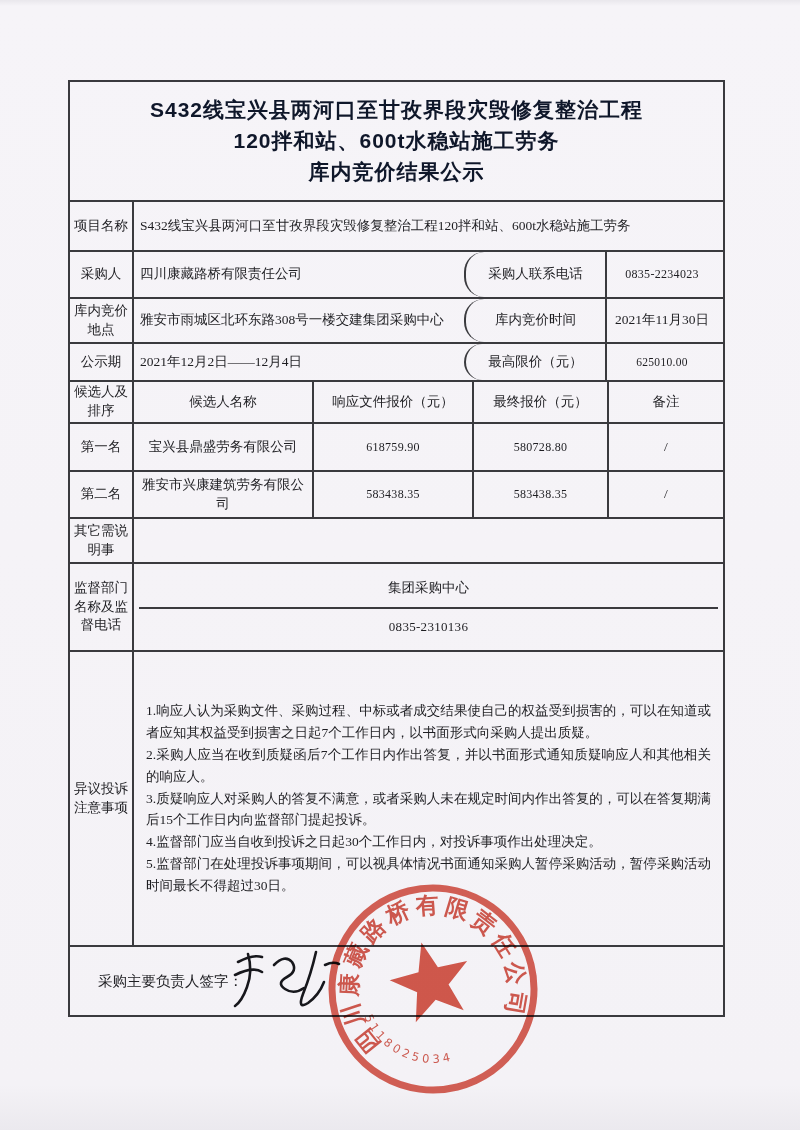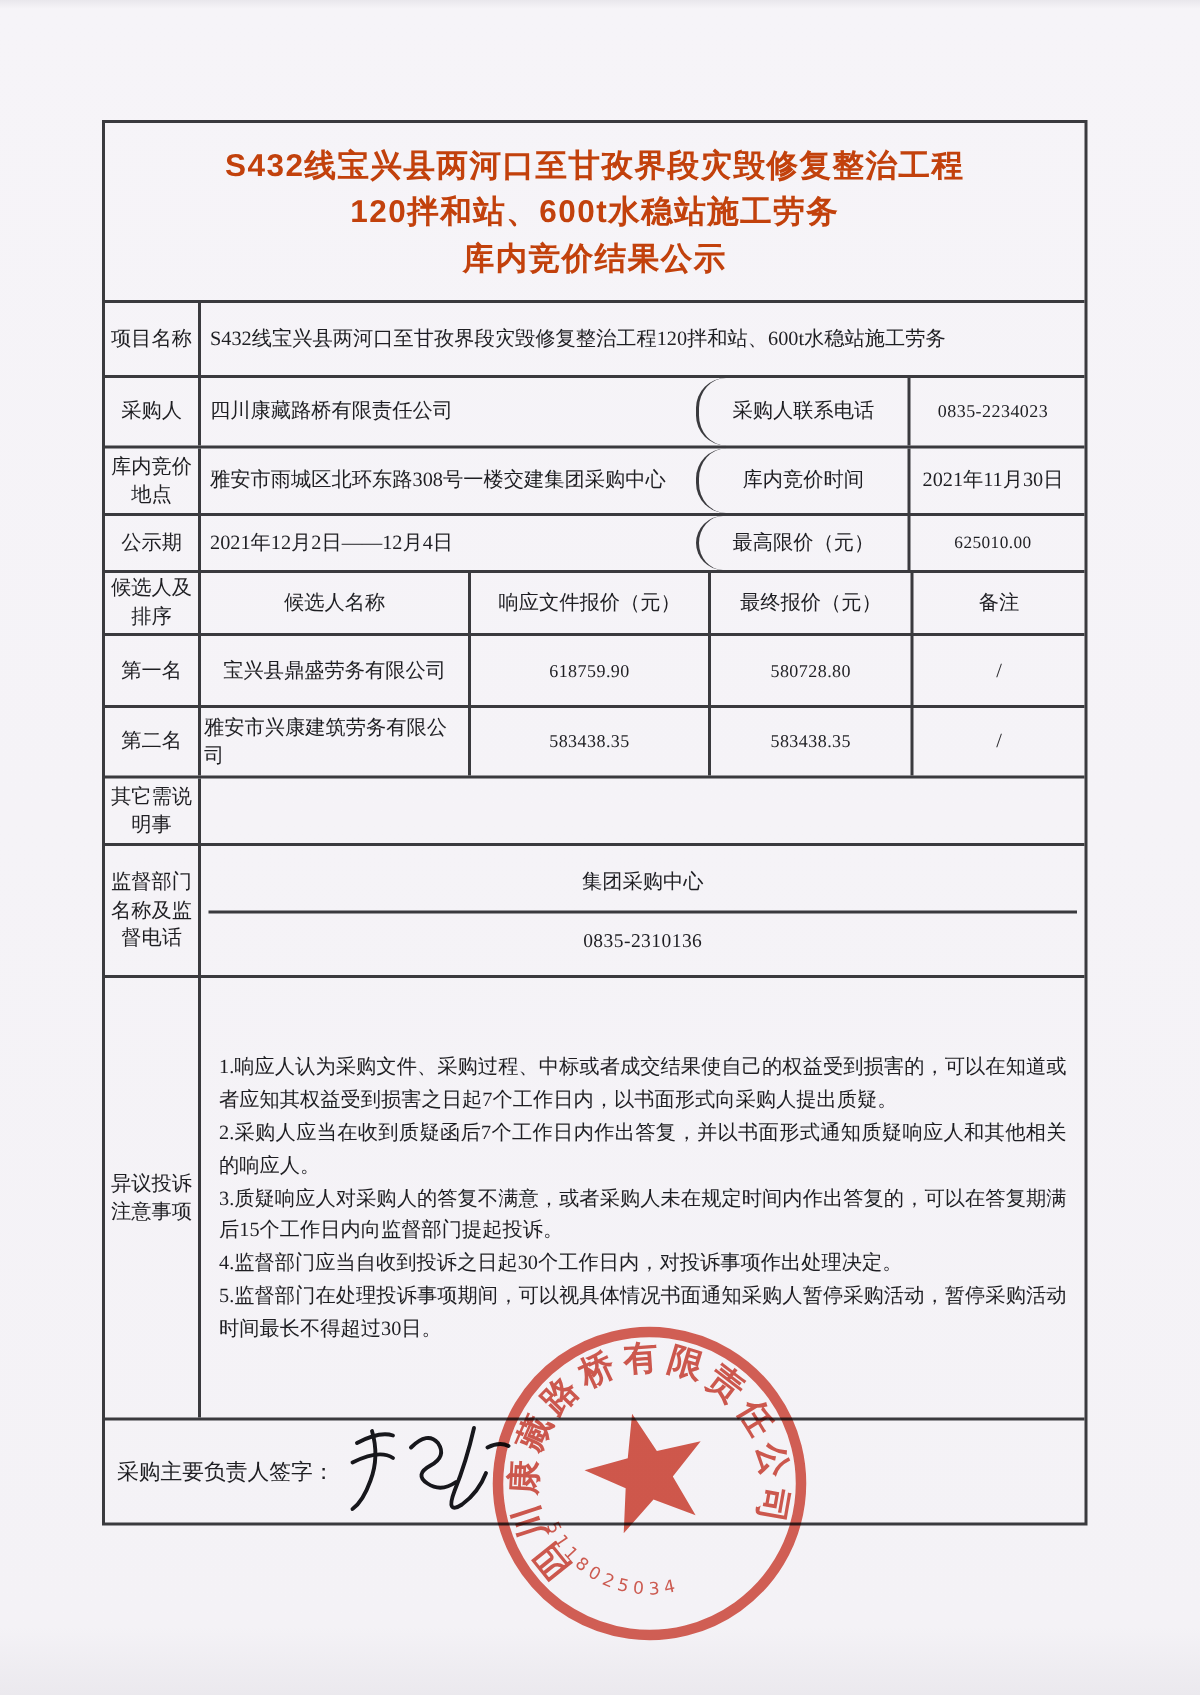--- a/index.html
+++ b/index.html
@@ -26,44 +26,44 @@
   .cell{
     box-sizing:border-box;display:flex;align-items:center;
     font-size:13.5px;line-height:1.4;padding:2px 6px;
     min-width:0;
   }
   .cell + .cell{border-left:2px solid var(--bc);}
   .c-label{flex:0 0 62px;justify-content:center;text-align:center;padding:2px 4px;border-radius:12px;}
   .c-val{flex:1 1 auto;justify-content:flex-start;}
   .c-mid{flex:0 0 141px;justify-content:center;text-align:center;border-radius:20px;}
   .c-right{flex:0 0 112px;justify-content:center;text-align:center;}
-  .c-name{flex:0 0 180px;justify-content:center;}
+  .c-name{flex:0 0 180px;justify-content:center;text-align:center;}
   .c-bid{flex:0 0 160px;justify-content:center;text-align:center;}
   .c-fin{flex:0 0 135px;justify-content:center;text-align:center;}
   .c-rem{flex:1 1 auto;justify-content:center;text-align:center;}
   .num{font-size:12px;letter-spacing:.3px;}
   .title-block{
     height:118px;box-sizing:border-box;
     display:flex;flex-direction:column;justify-content:center;align-items:center;
     gap:3px;
   }
   .title-line{
     font-family:"Liberation Sans","DejaVu Sans",sans-serif;
-    font-weight:bold;font-size:21px;letter-spacing:1px;color:#c2410c;
+    font-weight:bold;font-size:21px;letter-spacing:1px;color:#0f172a;
   }
   .sub-rows{flex:1 1 auto;display:flex;flex-direction:column;padding:5px;align-items:stretch;}
   .sub-row{flex:1 1 50%;display:flex;align-items:center;justify-content:center;box-sizing:border-box;}
   .sub-row + .sub-row{border-top:2px solid var(--bc);}
   .objection-cell{
     flex:1 1 auto;display:flex;flex-direction:column;justify-content:center;
     padding:8px 12px;font-size:13.5px;line-height:1.62;text-align:justify;
   }
   .objection-cell p{margin:0;}
   .sign-row{height:70px;align-items:center;}
-  .sign-cell{flex:1 1 auto;display:flex;align-items:center;padding-left:8px;font-size:14.5px;}
+  .sign-cell{flex:1 1 auto;display:flex;align-items:center;padding-left:8px;font-size:14.5px;margin-left:20px;}
   .seal{
     position:absolute;left:322px;top:878px;width:222px;height:222px;
     mix-blend-mode:multiply;opacity:.88;
     transform:rotate(-14deg);
     pointer-events:none;
   }
   .signature{
     position:absolute;left:228px;top:940px;width:125px;height:85px;
     pointer-events:none;
   }

